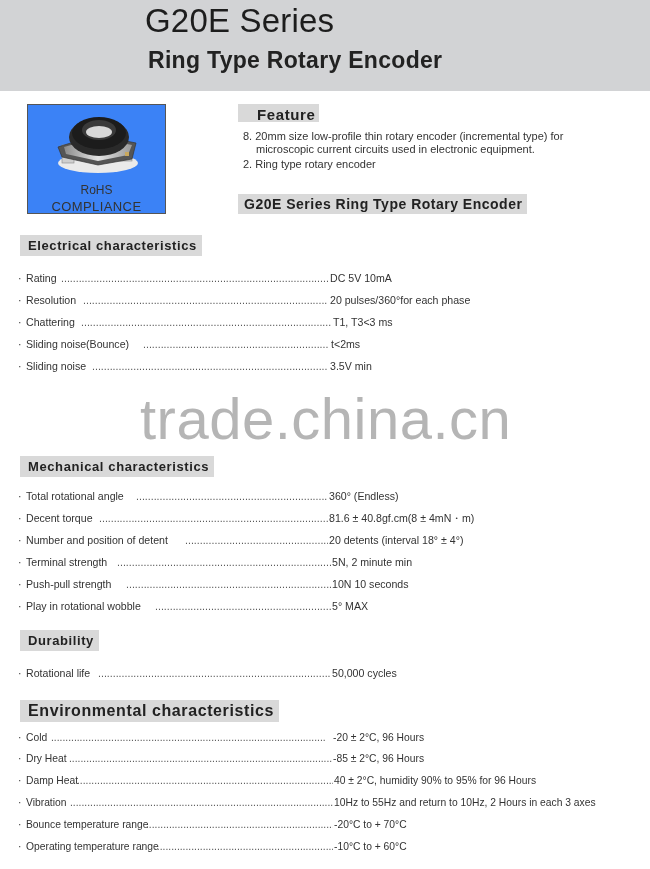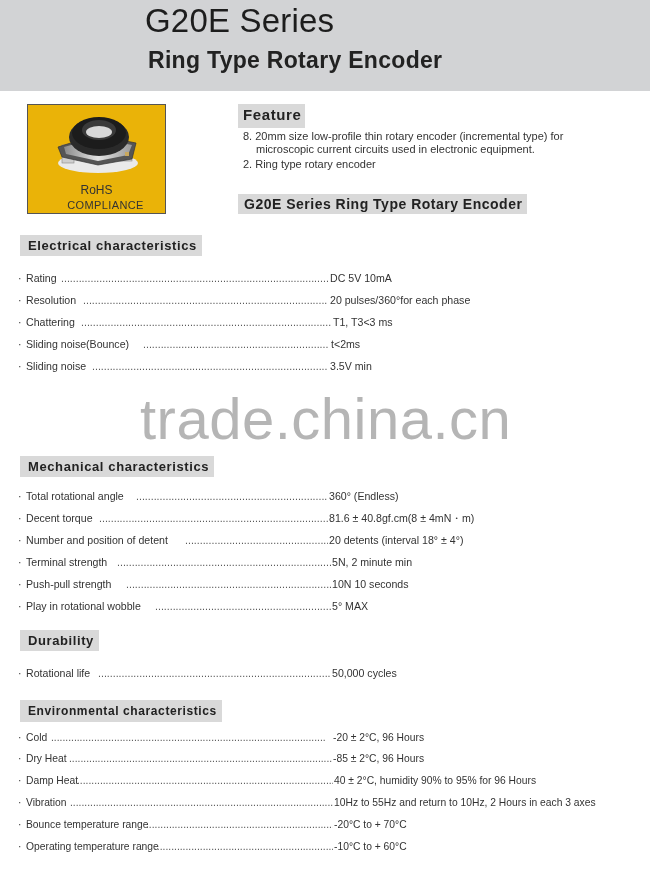--- a/index.html
+++ b/index.html
@@ -3,27 +3,27 @@
   <meta charset="utf-8">
   <style>
     * { margin: 0; padding: 0; box-sizing: border-box; }
     html, body { width: 650px; height: 869px; background: #ffffff; overflow: hidden; }
     body { font-family: "Liberation Sans", sans-serif; color: #2a2a2a; position: relative; }
 
     .header { position: absolute; left: 0; top: 0; width: 650px; height: 91px; background: #d2d3d5; }
     .header .series { position: absolute; left: 145px; top: 2px; font-size: 33px; font-weight: normal; color: #1d1d1d; letter-spacing: 0.2px; }
     .header .subtitle { position: absolute; left: 148px; top: 47px; font-size: 23px; font-weight: bold; color: #222; letter-spacing: 0.3px; }
 
-    .product-box { position: absolute; left: 27px; top: 104px; width: 139px; height: 110px; border: 1px solid #555; background: #eab308; }
+    .product-box { position: absolute; left: 27px; top: 104px; width: 139px; height: 110px; border: 1px solid #555; background: #3b82f6; }
     .product-img { position: absolute; left: 0; top: 0; width: 137px; height: 75px; }
     .rohs { position: absolute; left: 0; top: 78px; width: 137px; text-align: center; font-size: 12px; color: #333; }
-    .compliance { position: absolute; left: 9px; top: 94px; width: 137px; text-align: center; font-size: 11px; color: #333; letter-spacing: 0.4px; }
+    .compliance { position: absolute; left: 0; top: 94px; width: 137px; text-align: center; font-size: 13px; color: #333; letter-spacing: 0.4px; }
 
     .label-box { position: absolute; background: #d9d9d9; font-weight: bold; color: #222; white-space: nowrap; }
-    .feature-title { left: 238px; top: 104px; height: 24px; padding: 0 4px 0 5px; font-size: 15px; line-height: 22px; letter-spacing: 0.6px; text-align: right; }
+    .feature-title { left: 238px; top: 104px; height: 18px; padding: 0 4px 0 19px; font-size: 15px; line-height: 22px; letter-spacing: 0.6px; text-align: right; }
     .feature-list { position: absolute; left: 243px; top: 130px; font-size: 11px; color: #333; line-height: 12.5px; }
     .feature-list .fi { margin-bottom: 3px; }
     .feature-list .fi.indent { padding-left: 13px; text-indent: -13px; }
     .series-title { left: 238px; top: 194px; height: 20px; padding: 0 5px 0 6px; font-size: 14px; line-height: 20px; letter-spacing: 0.5px; }
 
     .sec-title { left: 20px; height: 21px; padding: 0 5px 0 8px; font-size: 13px; line-height: 21px; letter-spacing: 0.6px; }
 
     .rows { position: absolute; left: 18px; font-size: 10.6px; color: #333; }
     .row { position: absolute; left: 0; white-space: nowrap; height: 14px; line-height: 14px; }
     .row .bul { display: inline-block; width: 8px; }
@@ -91,21 +91,21 @@
   <div class="row" style="top:66px;"><span class="bul">·</span><span class="lbl">Terminal strength</span><span class="dots" style="left:99px;width:214px;">............................................................................................</span><span class="val" style="left:314px;">5N, 2 minute min</span></div>
   <div class="row" style="top:88px;"><span class="bul">·</span><span class="lbl">Push-pull strength </span><span class="dots" style="left:108px;width:205px;">............................................................................................</span><span class="val" style="left:314px;">10N 10 seconds</span></div>
   <div class="row" style="top:110px;"><span class="bul">·</span><span class="lbl">Play in rotational wobble</span><span class="dots" style="left:137px;width:176px;">............................................................................................</span><span class="val" style="left:314px;">5° MAX</span></div>
 </div>
 
 <div class="label-box sec-title" style="top:630px;">Durability</div>
 <div class="rows" style="top:666px;">
   <div class="row" style="top:0px;"><span class="bul">·</span><span class="lbl">Rotational life</span><span class="dots" style="left:80px;width:233px;">............................................................................................</span><span class="val" style="left:314px;">50,000 cycles</span></div>
 </div>
 
-<div class="label-box sec-title" style="top:700px; font-size:12px; height:22px; line-height:22px;">Environmental characteristics</div>
+<div class="label-box sec-title" style="top:700px; font-size:16px; height:22px; line-height:22px;">Environmental characteristics</div>
 <div class="rows" style="top:731px; font-size:10.3px;">
   <div class="row" style="top:0px;"><span class="bul">·</span><span class="lbl">Cold</span><span class="dots" style="left:33px;width:281px;">................................................................................................</span><span class="val" style="left:315px;">-20 ± 2°C, 96 Hours</span></div>
   <div class="row" style="top:21px;"><span class="bul">·</span><span class="lbl">Dry Heat</span><span class="dots" style="left:51px;width:263px;">................................................................................................</span><span class="val" style="left:315px;">-85 ± 2°C, 96 Hours</span></div>
   <div class="row" style="top:43px;"><span class="bul">·</span><span class="lbl">Damp Heat</span><span class="dots" style="left:59px;width:256px;">................................................................................................</span><span class="val" style="left:316px;">40 ± 2°C, humidity 90% to 95% for 96 Hours</span></div>
   <div class="row" style="top:65px;"><span class="bul">·</span><span class="lbl">Vibration</span><span class="dots" style="left:52px;width:263px;">................................................................................................</span><span class="val" style="left:316px;">10Hz to 55Hz and return to 10Hz, 2 Hours in each 3  axes</span></div>
   <div class="row" style="top:87px;"><span class="bul">·</span><span class="lbl">Bounce temperature range</span><span class="dots" style="left:128px;width:187px;">................................................................................................</span><span class="val" style="left:316px;">-20°C  to + 70°C</span></div>
   <div class="row" style="top:109px;"><span class="bul">·</span><span class="lbl">Operating temperature range</span><span class="dots" style="left:136px;width:179px;">................................................................................................</span><span class="val" style="left:316px;">-10°C  to + 60°C</span></div>
 </div>
 
 </body></html>

